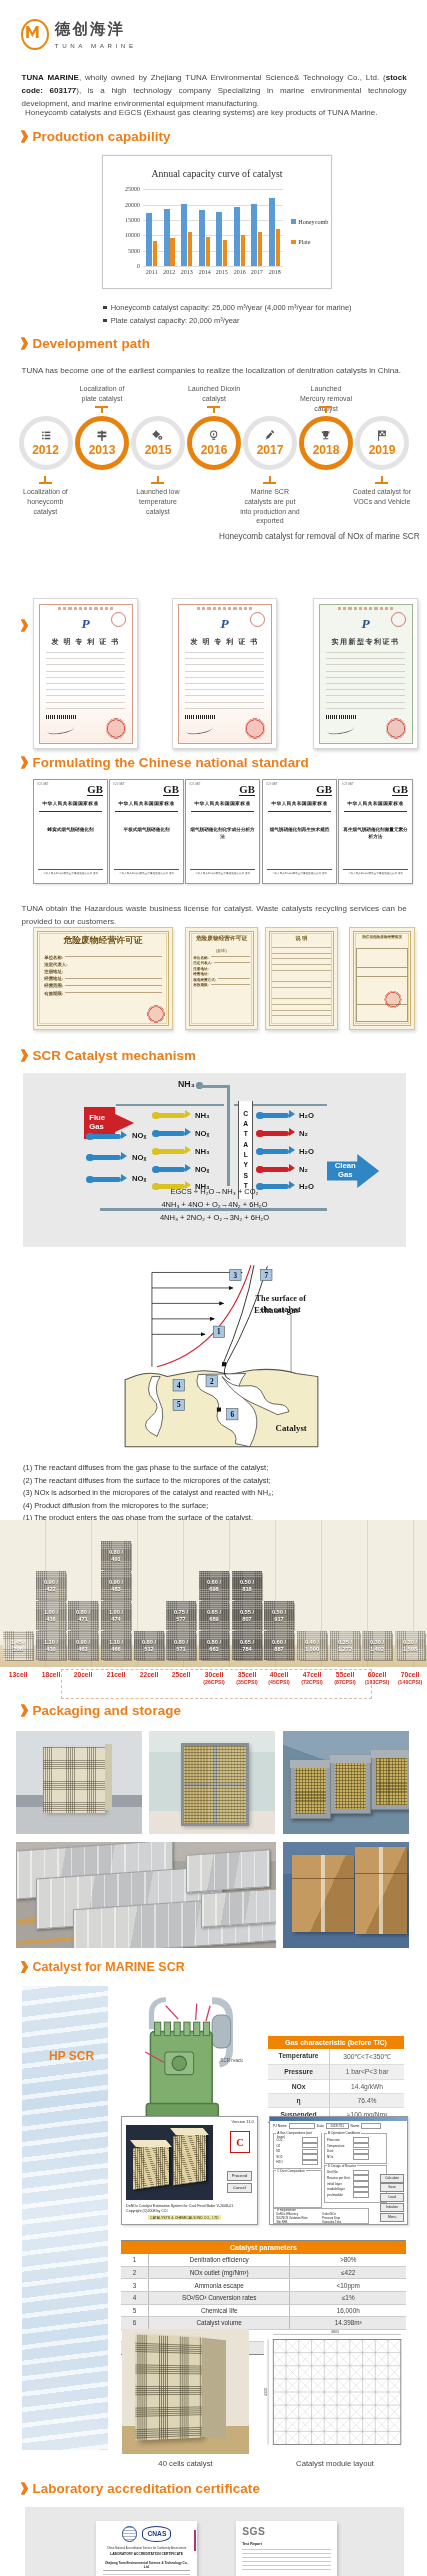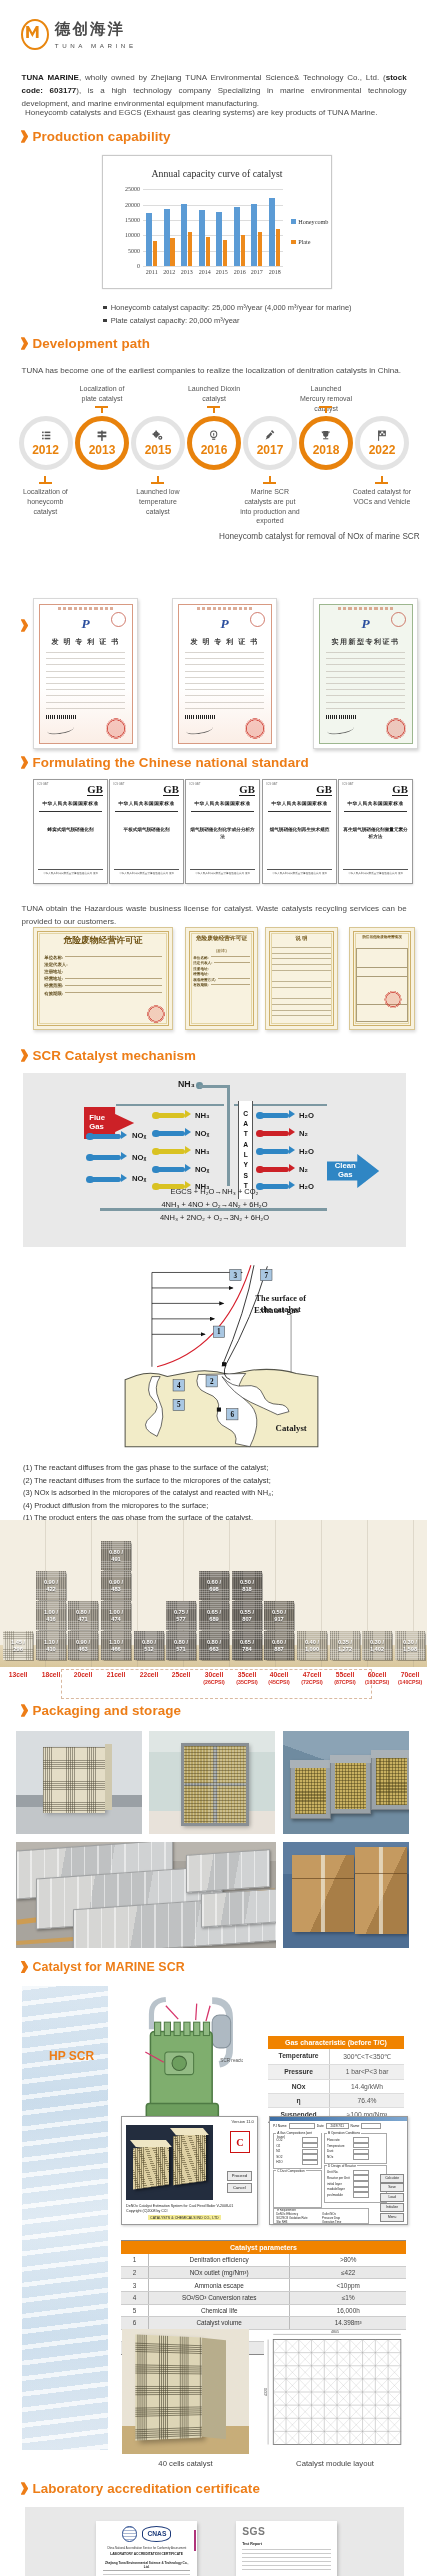--- a/index.html
+++ b/index.html
@@ -316,21 +316,21 @@
     </div>
     <div class="tl-col" style="left: 354px; top: 384px; height: 134px;">
       <div class="tl-circle ring-gray" style="position: absolute; top: 32px; left: 0px; right: 0px;">
         <div style="width: 13.4px; height: 13.4px;"><svg width="13.4" height="13.4" viewBox="0 0 26 26" fill="#555">
             <rect x="6" y="3" width="2" height="20"></rect>
             <rect x="8" y="4" width="12" height="9" fill="none" stroke="#555" stroke-width="2"></rect>
             <rect x="8" y="4" width="4" height="4.5"></rect>
             <rect x="16" y="4" width="4" height="4.5"></rect>
             <rect x="12" y="8.5" width="4" height="4.5"></rect>
           </svg></div>
-        <div class="tl-year">2022</div>
+        <div class="tl-year">2019</div>
       </div>
       <div class="tmark bot" style="position: absolute; top: 92px; left: 21px;"></div>
       <div class="tl-label" style="position: absolute; top: 103px; width: 61px; left: -2.6px;">Coated catalyst for VOCs and Vehicle</div>
     </div>
   </div>
 <div class="abs" style="left:219px;top:532px;font-size:8.2px;color:#4a4a4a;">Honeycomb catalyst for removal of NOx of marine SCR</div>
 
 <div class="sec-head" style="left:20.6px;top:574px;margin-top:44px;">
     <span class="chev"></span>
     <span>Catalyst Patents</span>

